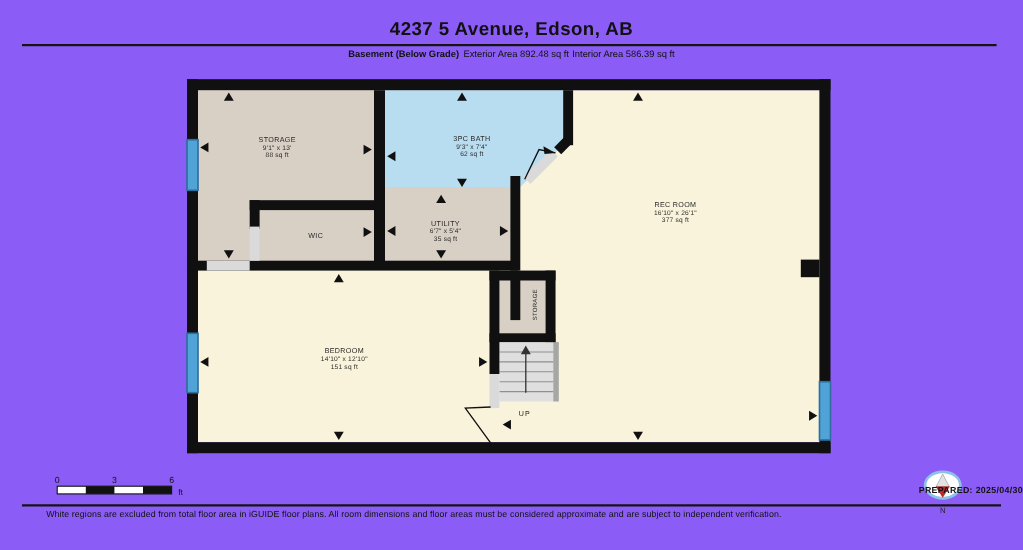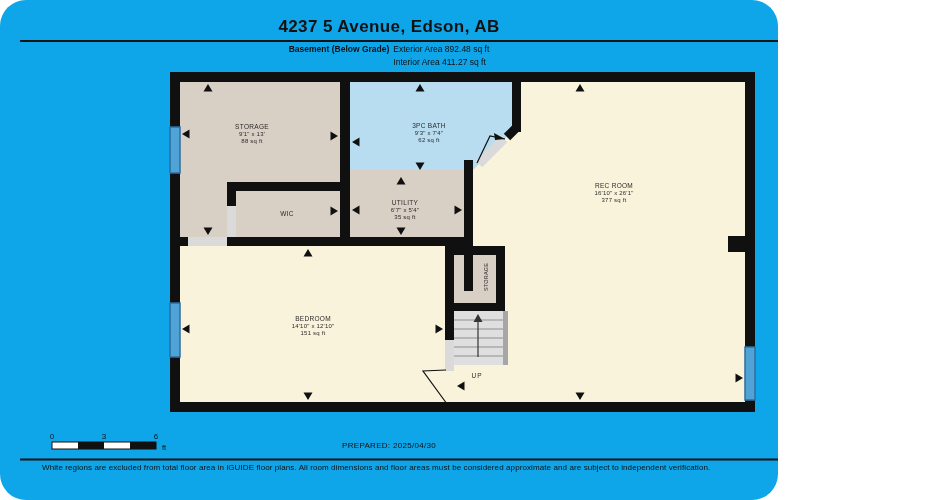--- a/index.html
+++ b/index.html
@@ -1,51 +1,51 @@
 <!DOCTYPE html>
 <html><head>
 <meta charset="utf-8">
 <style>
   html,body{margin:0;padding:0;background:#fff;}
-  .page{position:relative;width:778px;height:500px;background:#0ea5e9;overflow:hidden;
-        font-family:"Liberation Sans",sans-serif;color:#111;border-radius:26px;}
+  .page{position:relative;width:930px;height:500px;background:#8b5cf6;overflow:hidden;
+        font-family:"Liberation Sans",sans-serif;color:#111;}
   .title{position:absolute;top:17px;left:0;width:100%;text-align:center;
          font-size:17px;font-weight:bold;letter-spacing:.4px;}
   .header-rule{position:absolute;top:40px;left:20px;width:886px;height:2px;background:#141414;}
   .subheader{position:absolute;top:44px;left:0;width:100%;display:flex;
              justify-content:center;gap:4px;font-size:8.5px;}
   .floor-label{font-weight:bold;}
-  .areas{display:flex;flex-direction:column;gap:3px;}
+  .areas{display:flex;flex-direction:row;gap:3px;}
   .plan-svg{position:absolute;left:0;top:0;width:930px;height:500px;}
   .wall{fill:#101010;}
   .door-gap{fill:#DADADA;}
   .rn{font-size:6.5px;fill:#2a2a2a;text-anchor:middle;letter-spacing:.3px;}
   .rd{font-size:6px;fill:#2a2a2a;text-anchor:middle;letter-spacing:.2px;}
   .arrow{fill:#101010;}
   .leaf{stroke:#101010;stroke-width:1.2;fill:none;}
   .tread{stroke:#8f8f8f;stroke-width:1;}
   .scale-num{font-size:8px;fill:#111;text-anchor:middle;}
   .scale-unit{font-size:7.5px;fill:#111;}
-  .prepared{position:absolute;top:441px;left:0;width:100%;text-align:center;
-            font-size:8px;font-weight:normal;letter-spacing:.3px;}
+  .prepared{position:absolute;top:441px;left:0;width:100%;text-align:right;
+            font-size:8px;font-weight:bold;letter-spacing:.3px;}
   .disclaimer{position:absolute;top:463px;left:42px;font-size:8px;letter-spacing:.1px;}
   .north-label{font-size:7px;fill:#222;text-anchor:middle;}
 </style>
 </head>
 <body>
 
 <div class="page">
 
   <div class="title">4237 5 Avenue, Edson, AB</div>
   <div class="header-rule"></div>
   <div class="subheader">
     <div class="floor-label">Basement (Below Grade)</div>
     <div class="areas">
       <div>Exterior Area 892.48 sq ft</div>
-      <div>Interior Area 411.27 sq ft</div>
+      <div>Interior Area 586.39 sq ft</div>
     </div>
   </div>
 
   <svg class="plan-svg" viewBox="0 0 930 500">
 
     <rect x="180" y="82" width="565" height="320" fill="#FAF3DB"></rect>
     <rect x="180" y="82" width="165" height="158" fill="#D8CFC5"></rect>
     <polygon points="348,82 518,82 518,126 473,170 348,170" fill="#B8DDF0"></polygon>
     <rect x="348" y="170" width="120" height="72" fill="#D8CFC5"></rect>
     <rect x="445" y="246" width="60" height="65" fill="#D8CFC5"></rect>

